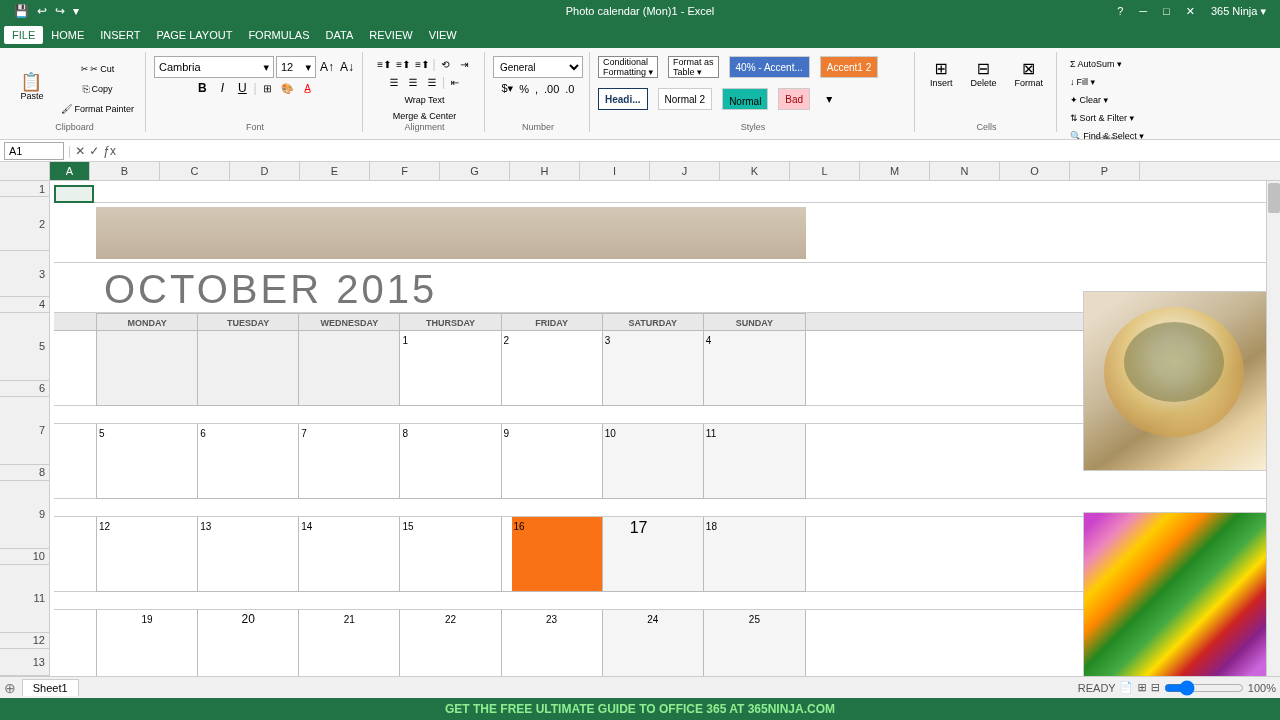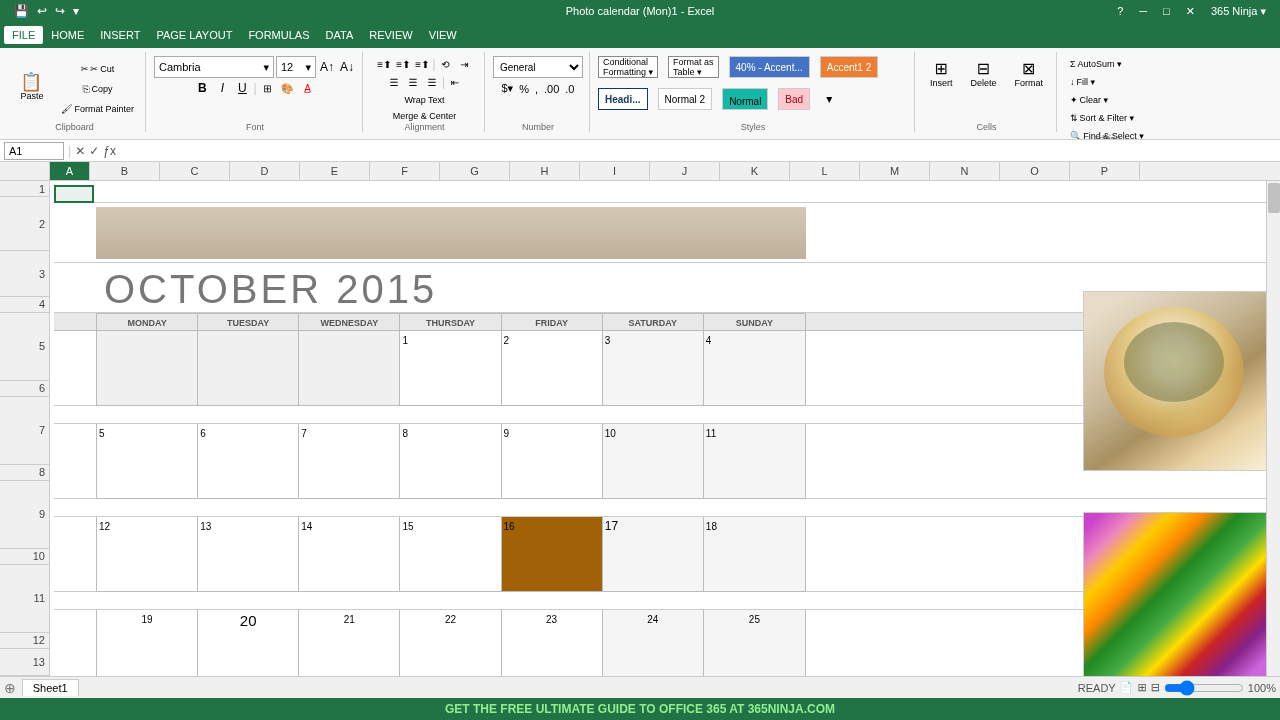--- a/index.html
+++ b/index.html
@@ -658,35 +658,35 @@
           </div>
         </div>
 
         <div style="height:18px; border-bottom:1px solid #ccc;"></div>
         <div style="height:75px; border-bottom:1px solid #ccc; position:relative;">
           <div style="position:absolute; left:42px; width:710px; height:75px; display:grid; grid-template-columns: repeat(7, 1fr); border:1px solid #bbb; border-top:none; border-bottom:1px solid #bbb;">
             <div style="border-right:1px solid #bbb; background:white; padding:2px;"><span style="font-size:10px;">12</span></div>
             <div style="border-right:1px solid #bbb; background:white; padding:2px;"><span style="font-size:10px;">13</span></div>
             <div style="border-right:1px solid #bbb; background:white; padding:2px;"><span style="font-size:10px;">14</span></div>
             <div style="border-right:1px solid #bbb; background:white; padding:2px;"><span style="font-size:10px;">15</span></div>
-            <div style="border-right:1px solid #bbb; background:#a16207; padding:2px;"><span style="font-size:10px;">16</span></div>
-            <div style="border-right:1px solid #bbb; background:#f5f5f5; padding:2px;"><span style="font-size:12px;">17</span></div>
+            <div style="border-right:1px solid #bbb; background:#f97316; padding:2px;margin-left:10px;"><span style="font-size:10px;">16</span></div>
+            <div style="border-right:1px solid #bbb; background:#f5f5f5; padding:2px;"><span style="font-size:16px;margin-left:25px;">17</span></div>
             <div style="background:#f5f5f5; padding:2px;"><span style="font-size:10px;">18</span></div>
           </div>
 
           <div style="position:absolute; right:8px; top:-5px; width:185px; height:165px; overflow:hidden; border:1px solid #ccc;">
             <div style="width:100%; height:100%; background:linear-gradient(135deg, #cc44cc 5%, #ee88bb 15%, #ffcc00 25%, #ff8800 35%, #228822 45%, #44aa44 55%, #ffdd00 65%, #cc2222 75%, #882288 85%, #cc66dd 95%);"></div>
           </div>
         </div>
 
         <div style="height:18px; border-bottom:1px solid #ccc;"></div>
         <div style="height:75px; border-bottom:1px solid #ccc; position:relative;">
           <div style="position:absolute; left:42px; width:710px; height:75px; display:grid; grid-template-columns: repeat(7, 1fr); border:1px solid #bbb; border-top:none; border-bottom:1px solid #bbb;text-align:center;">
             <div style="border-right:1px solid #bbb; background:white; padding:2px;"><span style="font-size:10px;">19</span></div>
-            <div style="border-right:1px solid #bbb; background:white; padding:2px;"><span style="font-size:15px;">20</span></div>
+            <div style="border-right:1px solid #bbb; background:white; padding:2px;"><span style="font-size:12px;">20</span></div>
             <div style="border-right:1px solid #bbb; background:white; padding:2px;"><span style="font-size:10px;">21</span></div>
             <div style="border-right:1px solid #bbb; background:white; padding:2px;"><span style="font-size:10px;">22</span></div>
             <div style="border-right:1px solid #bbb; background:white; padding:2px;"><span style="font-size:10px;">23</span></div>
             <div style="border-right:1px solid #bbb; background:#f5f5f5; padding:2px;"><span style="font-size:10px;">24</span></div>
             <div style="background:#f5f5f5; padding:2px;"><span style="font-size:10px;">25</span></div>
           </div>
         </div>
 
       </div>
 

